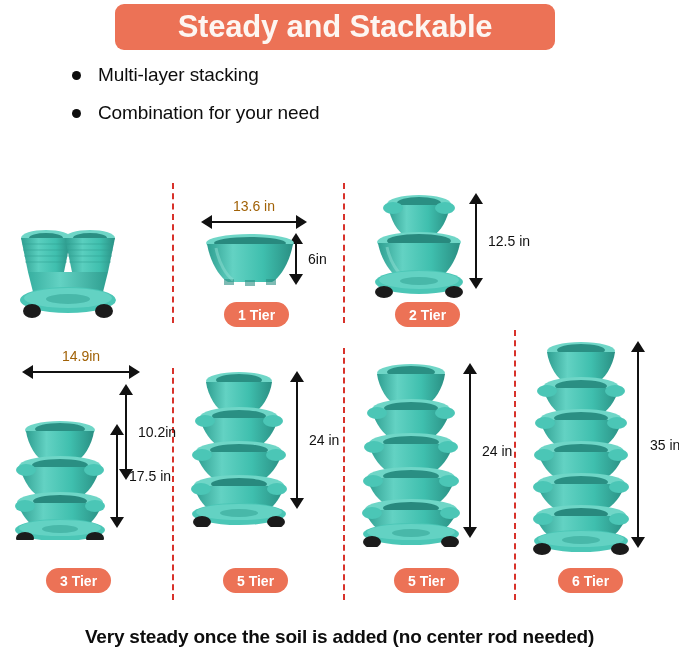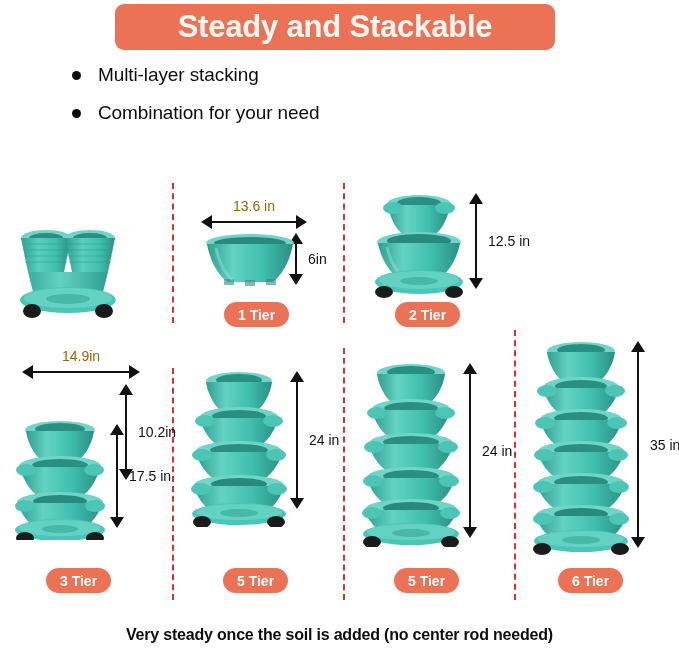--- a/index.html
+++ b/index.html
@@ -97,21 +97,21 @@
   .dim-v .ar-b{bottom:0;border-top:11px solid #111;}
   .dim-v .lbl{
     position:absolute;left:19px;top:50%;transform:translateY(-50%);
     font-size:14px;white-space:nowrap;color:#111;
   }
 
   
   .footer{
     position:absolute;left:0;top:626px;width:679px;
     text-align:center;
-    font-size:16px;font-weight:bold;color:#0d0d0d;
+    font-size:19px;font-weight:bold;color:#0d0d0d;
     letter-spacing:-0.2px;
   }
 
   .planter-svg{position:absolute;}
 </style>
 </head>
 <body>
 
 <div class="stage">
 

